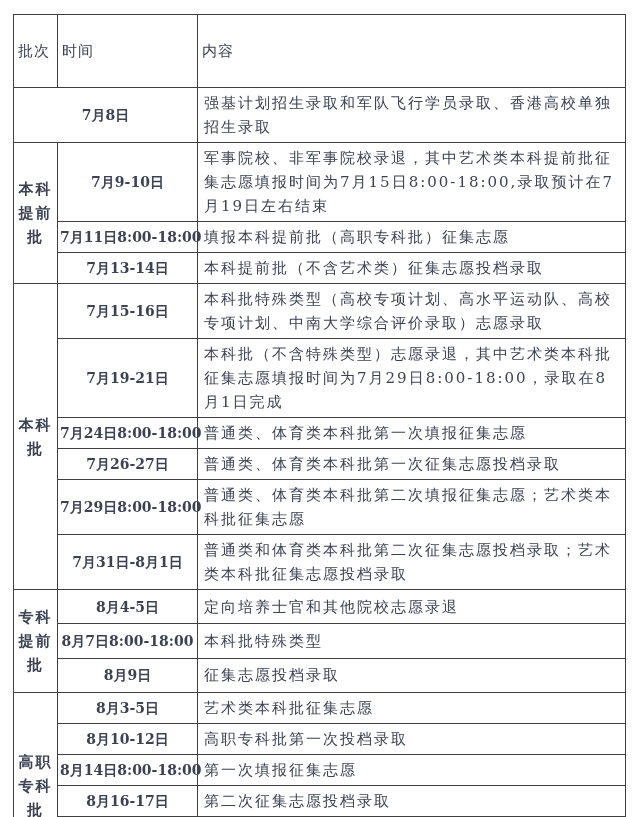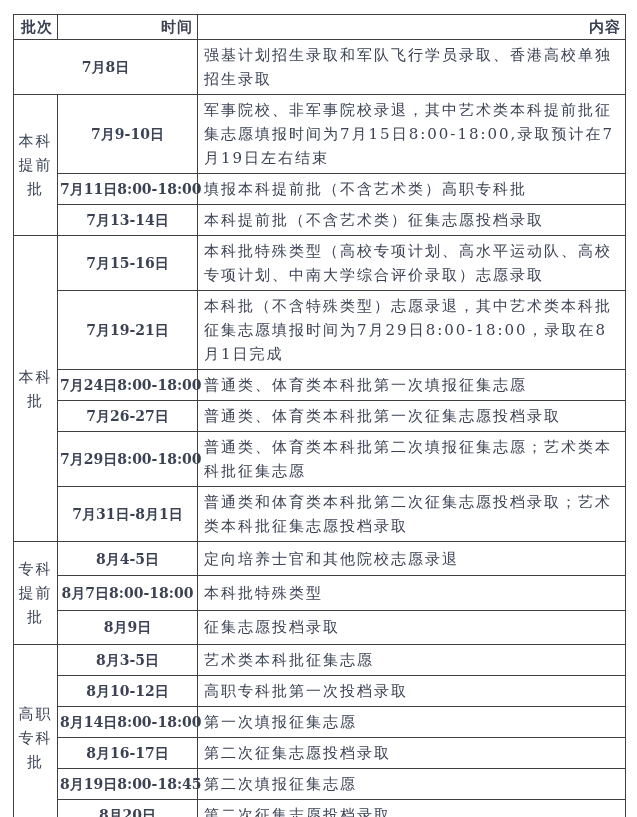--- a/index.html
+++ b/index.html
@@ -23,28 +23,28 @@
   col.col-batch   { width: 44px; }
   col.col-time    { width: 140px; }
   col.col-content { width: 428px; }
   th, td {
     border: 1px solid #3f3f3f;
     vertical-align: middle;
     line-height: 24px;
     font-size: 15px;
   }
   th {
-    font-weight: bold;
-    text-align: right;
-    padding: 0 4px;
+    font-weight: normal;
+    text-align: left;
+    padding: 24px 4px;
     letter-spacing: 1px;
   }
   td { padding: 3px 6px; }
   td.batch {
-    font-weight: normal;
+    font-weight: bold;
     text-align: center;
     letter-spacing: 2px;
     padding: 15px 4px;
     word-break: break-all;
   }
   td.time {
     text-align: center;
     font-size: 14px;
     letter-spacing: 0;
     padding: 3px 2px;
@@ -80,21 +80,21 @@
         <td class="content">强基计划招生录取和军队飞行学员录取、香港高校单独招生录取</td>
       </tr>
 
       <tr>
         <td class="batch" rowspan="3">本科提前批</td>
         <td class="time">7月9-10日</td>
         <td class="content">军事院校、非军事院校录退，其中艺术类本科提前批征集志愿填报时间为7月15日8:00-18:00,录取预计在7月19日左右结束</td>
       </tr>
       <tr>
         <td class="time">7月11日8:00-18:00</td>
-        <td class="content">填报本科提前批（不含艺术类）高职专科批</td>
+        <td class="content">填报本科提前批（高职专科批）征集志愿</td>
       </tr>
       <tr>
         <td class="time">7月13-14日</td>
         <td class="content">本科提前批（不含艺术类）征集志愿投档录取</td>
       </tr>
 
       <tr>
         <td class="batch" rowspan="6">本科批</td>
         <td class="time">7月15-16日</td>
         <td class="content">本科批特殊类型（高校专项计划、高水平运动队、高校专项计划、中南大学综合评价录取）志愿录取</td>

